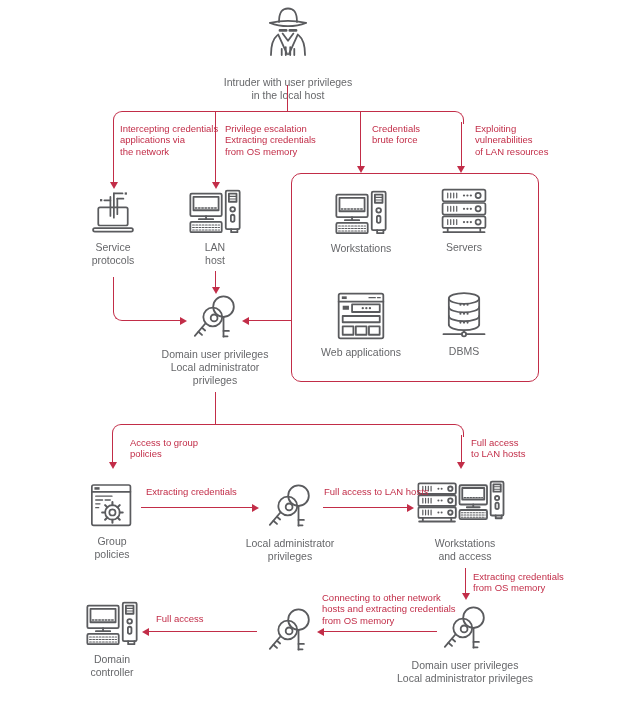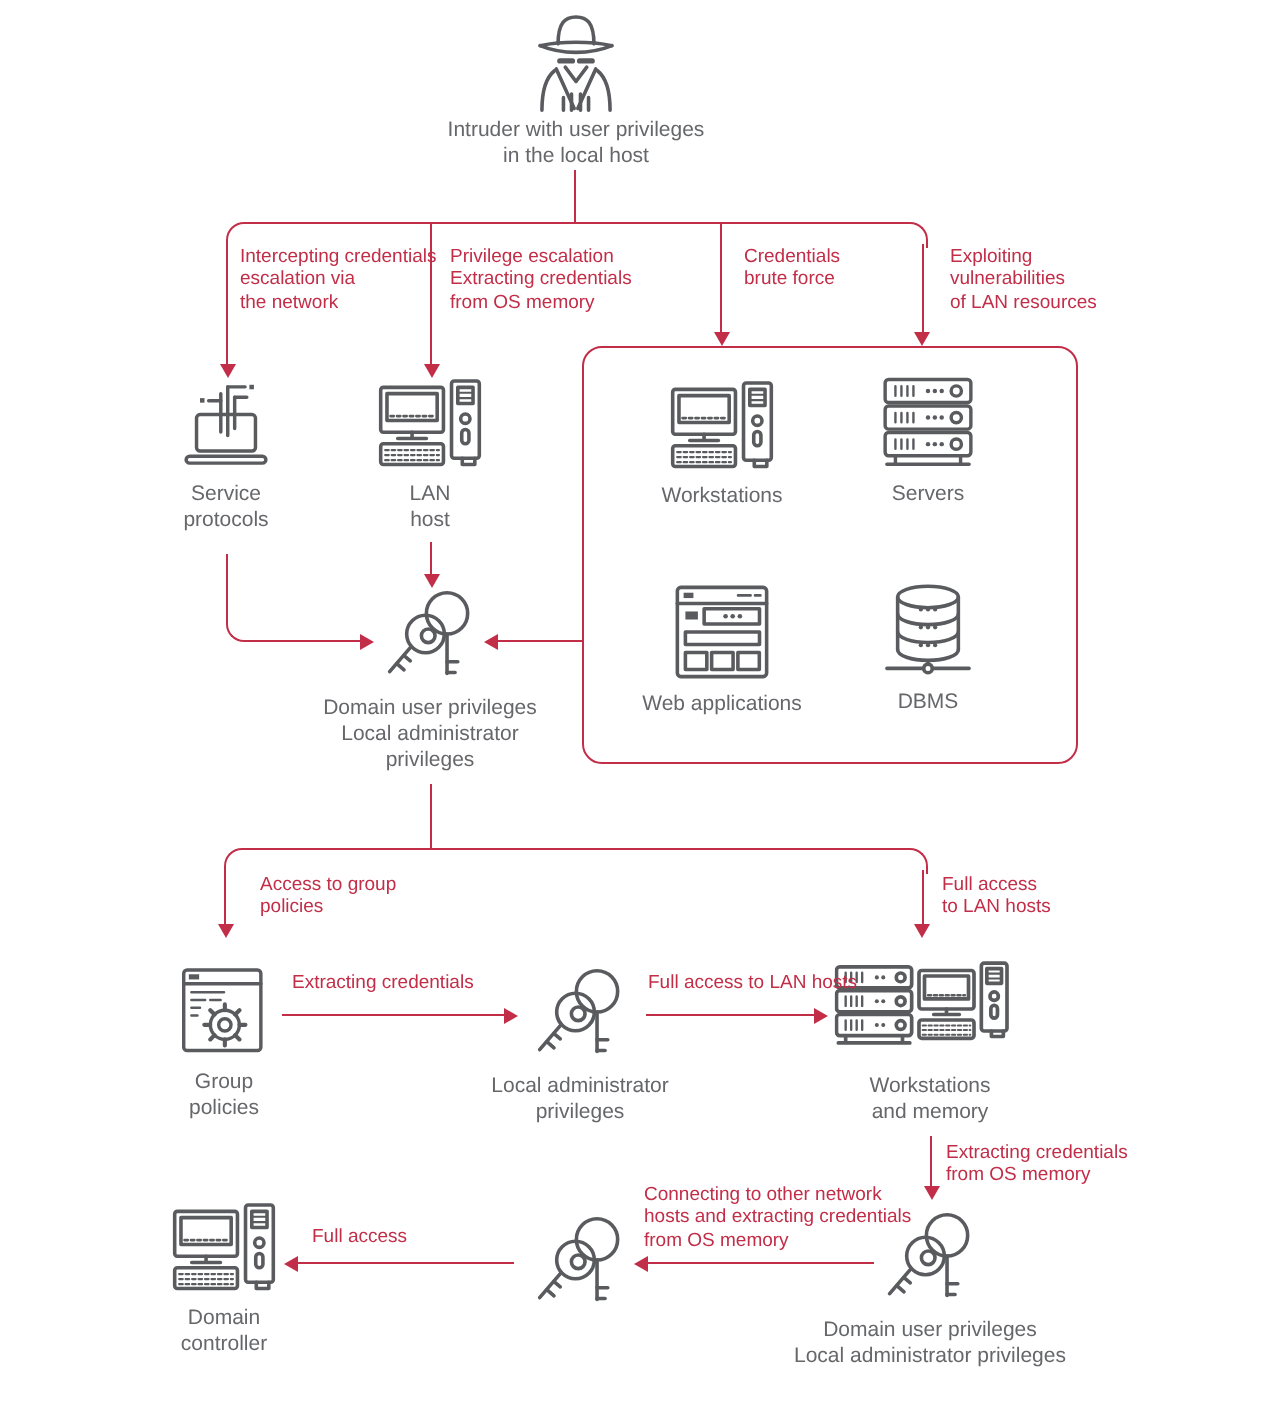--- a/index.html
+++ b/index.html
@@ -194,21 +194,21 @@
         <rect x="80" y="5" width="14" height="37" rx="1.5"></rect>
         <rect x="83" y="8" width="8" height="8"></rect>
         <path stroke-width="1.1" d="M83,10.7 H91 M83,13.4 H91"></path>
         <circle cx="87" cy="23" r="2.3"></circle>
         <rect x="85.2" y="28" width="3.6" height="7" rx="1.8"></rect>
         <path d="M85.5,42 v3 h6.5 v-3"></path>
       </symbol>
     </defs>
   </svg>
 
-  <div class="node" style="left:193px;top:4px;width:190px;gap:3px;">
+  <div class="node" style="left:193px;top:4px;width:190px;gap:20px;">
     <span class="icwrap"><svg class="ic" width="58" height="52" viewBox="0 0 64 58">
           <use href="#sym-spy"></use>
         </svg></span>
     <div class="nlabel">
       <span>Intruder with user privileges</span>
       <span>in the local host</span>
     </div>
   </div>
 
   <div class="node" style="left:63px;top:189px;width:100px;">
@@ -299,21 +299,21 @@
       <span>privileges</span>
     </div>
   </div>
 
   <div class="node" style="left:390px;top:477px;width:150px;">
     <span class="icwrap"><svg class="ic" width="96" height="55" viewBox="0 0 104 60">
           <use href="#sym-combo"></use>
         </svg></span>
     <div class="nlabel">
       <span>Workstations</span>
-      <span>and memory</span>
+      <span>and access</span>
     </div>
   </div>
 
   <div class="node" style="left:377px;top:602px;width:176px;">
     <span class="icwrap"><svg class="ic" width="52" height="52" viewBox="0 0 58 58">
           <use href="#sym-keys"></use>
         </svg></span>
     <div class="nlabel">
       <span>Domain user privileges</span>
       <span>Local administrator privileges</span>
@@ -373,21 +373,21 @@
   <i class="arr arr-d" style="left:462px;top:593px;"></i>
 
   <div class="hline" style="left:324px;top:631px;width:113px;"></div>
   <i class="arr arr-l" style="left:317px;top:628px;"></i>
 
   <div class="hline" style="left:149px;top:631px;width:108px;"></div>
   <i class="arr arr-l" style="left:142px;top:628px;"></i>
 
   <div class="elabel" style="left:120px;top:123px;">
     <span>Intercepting credentials</span>
-    <span>escalation via</span>
+    <span>applications via</span>
     <span>the network</span>
   </div>
 
   <div class="elabel" style="left:225px;top:123px;">
     <span>Privilege escalation</span>
     <span>Extracting credentials</span>
     <span>from OS memory</span>
   </div>
 
   <div class="elabel" style="left:372px;top:123px;">

